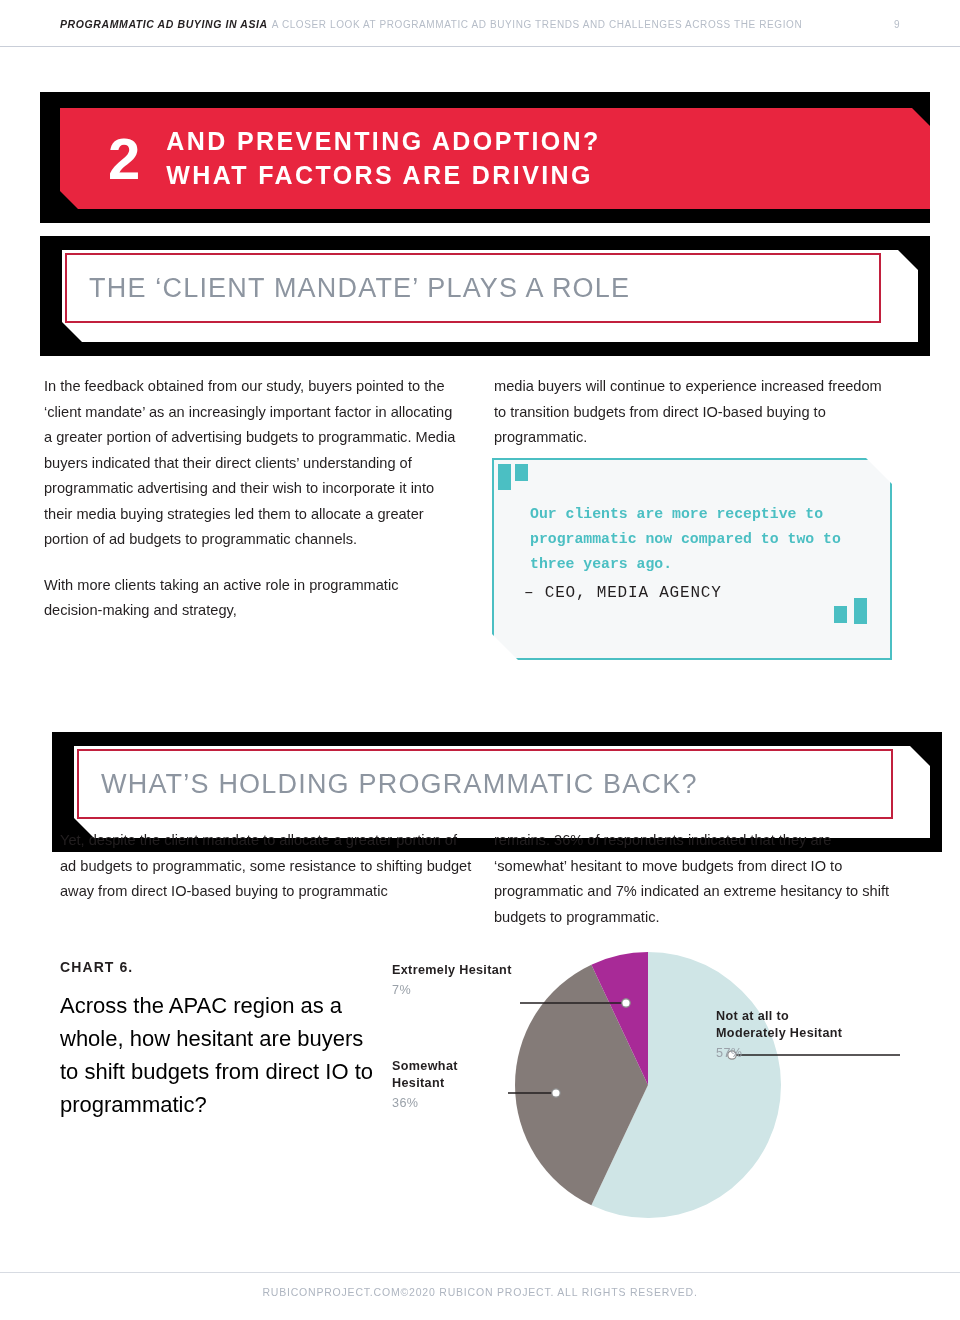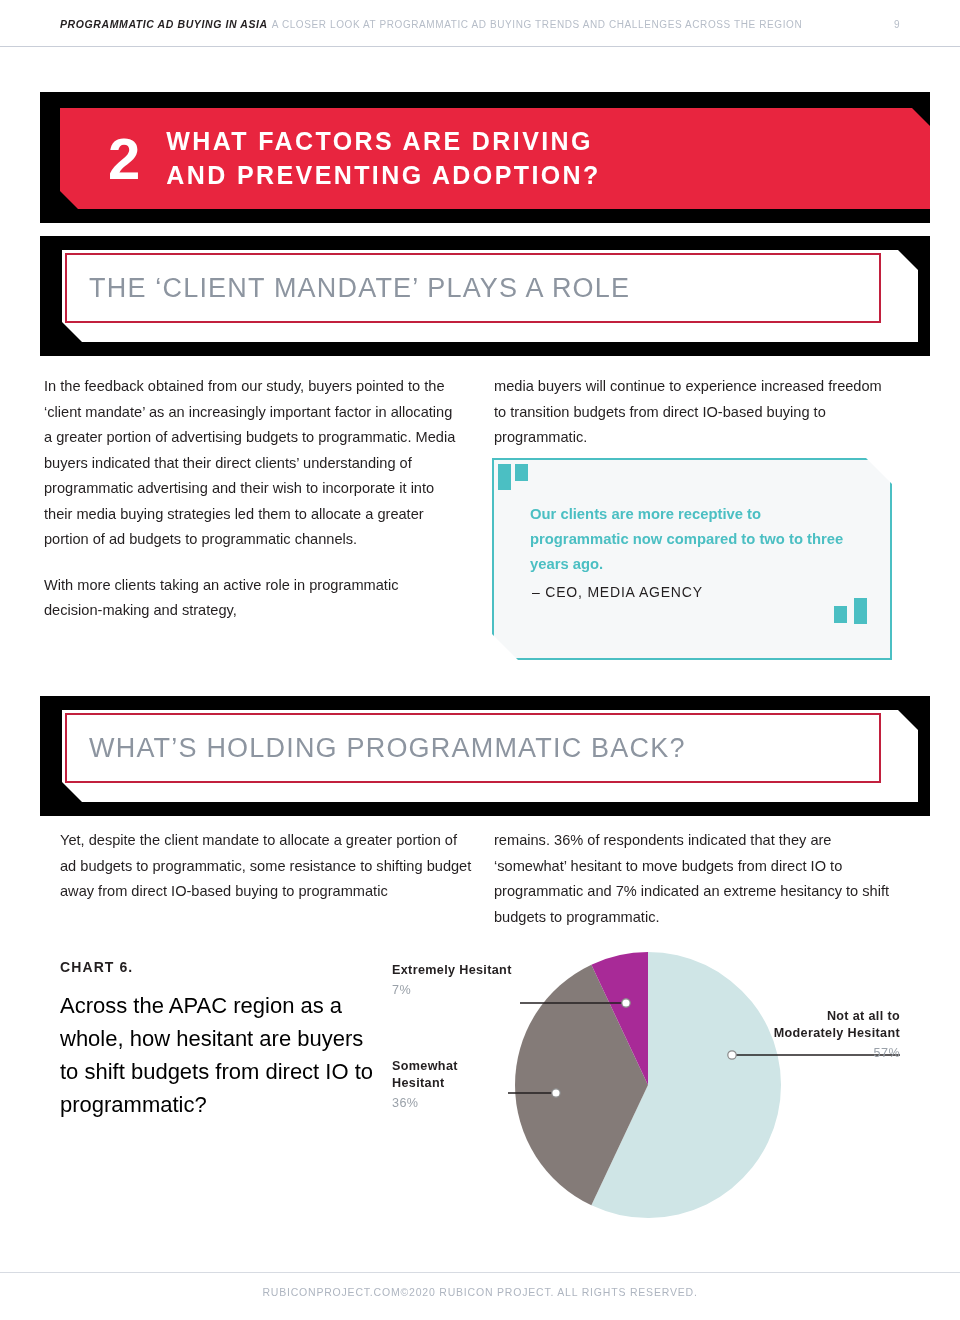--- a/index.html
+++ b/index.html
@@ -161,20 +161,21 @@
   .col p { margin: 0 0 20px 0; }
   .col p:last-child { margin-bottom: 0; }
 
   
   .quote {
     position: absolute;
     left: 492px;
     top: 458px;
     width: 400px;
     height: 150px;
+    font-family: Liberation Mono, monospace;
   }
   .quote-box {
     position: absolute;
     left: 0; top: 0;
     width: 400px;
     height: 202px;
     background: #f6f8f9;
     border: 2px solid #4BBFC3;
     box-sizing: border-box;
     -webkit-clip-path: polygon(0 0, calc(100% - 26px) 0, 100% 26px, 100% 100%, 26px 100%, 0 calc(100% - 26px));
@@ -195,24 +196,23 @@
     width: 330px;
     font-size: 14.8px;
     line-height: 25px;
     color: #4BBFC3;
     font-weight: bold;
   }
   .quote-attr {
     position: absolute;
     left: 32px;
     top: 126px;
-    font-size: 14px;
+    font-size: 16px;
     letter-spacing: 0.8px;
     color: #231f20;
-    margin-left: 8px;
   }
 
   
   .chart-caption {
     position: absolute;
     left: 60px;
     top: 959px;
     width: 320px;
   }
   .chart-caption .label {
@@ -286,22 +286,22 @@
   <div class="hdr-sub">A CLOSER LOOK AT PROGRAMMATIC AD BUYING TRENDS AND CHALLENGES ACROSS THE REGION</div>
   <div class="hdr-page">9</div>
 </div>
 <div class="header-rule"></div>
 
 <div class="banner-wrap">
   <div class="banner-shadow"></div>
   <div class="banner-red">
     <div class="banner-num">2</div>
     <div class="banner-lines">
+      <div class="banner-line">AND PREVENTING ADOPTION?</div>
       <div class="banner-line">WHAT FACTORS ARE DRIVING</div>
-      <div class="banner-line">AND PREVENTING ADOPTION?</div>
     </div>
   </div>
 </div>
 
 <div class="sechead" style="top:236px;">
   <div class="frame"></div>
   <div class="panel"></div>
   <div class="ruled">
     <span>THE ‘CLIENT MANDATE’ PLAYS A ROLE</span>
   </div>
@@ -318,21 +318,21 @@
 <div class="quote">
   <div class="quote-box"></div>
   <div class="qmark tall" style="left:6px;  top:6px;"></div>
   <div class="qmark short" style="left:23px; top:6px;"></div>
   <div class="qmark short" style="left:342px; top:148px;"></div>
   <div class="qmark tall" style="left:362px; top:140px;"></div>
   <div class="quote-text">Our clients are more receptive to programmatic now compared to two to three years ago.</div>
   <div class="quote-attr">–  CEO, MEDIA AGENCY</div>
 </div>
 
-<div class="sechead" style="top:696px;">
+<div class="sechead" style="top:732px;margin-left:12px;">
   <div class="frame"></div>
   <div class="panel"></div>
   <div class="ruled">
     <span>WHAT’S HOLDING PROGRAMMATIC BACK?</span>
   </div>
 </div>
 
 <div class="col" style="left:60px; top:828px; width:412px;">
   <p>Yet, despite the client mandate to allocate a greater portion of ad budgets to programmatic, some resistance to shifting budget away from direct IO-based buying to programmatic</p>
 </div>
@@ -365,21 +365,21 @@
     <span>Extremely Hesitant</span>
     <span class="pct">7%</span>
   </div>
 
   <div class="lbl" style="left:12px; top:113px;">
     <span>Somewhat</span><br>
     <span>Hesitant</span>
     <span class="pct">36%</span>
   </div>
 
-  <div class="lbl" style="left:320px; top:63px; width:200px; text-align:right;">
+  <div class="lbl" style="left:336px; top:63px; width:200px; text-align:left;">
     <span>Not at all to</span><br>
     <span>Moderately Hesitant</span>
     <span class="pct">57%</span>
   </div>
 </div>
 
 <div class="footer-rule"></div>
 <div class="footer">
   <div>RUBICONPROJECT.COM</div>
   <div>©2020 RUBICON PROJECT. ALL RIGHTS RESERVED.</div>

